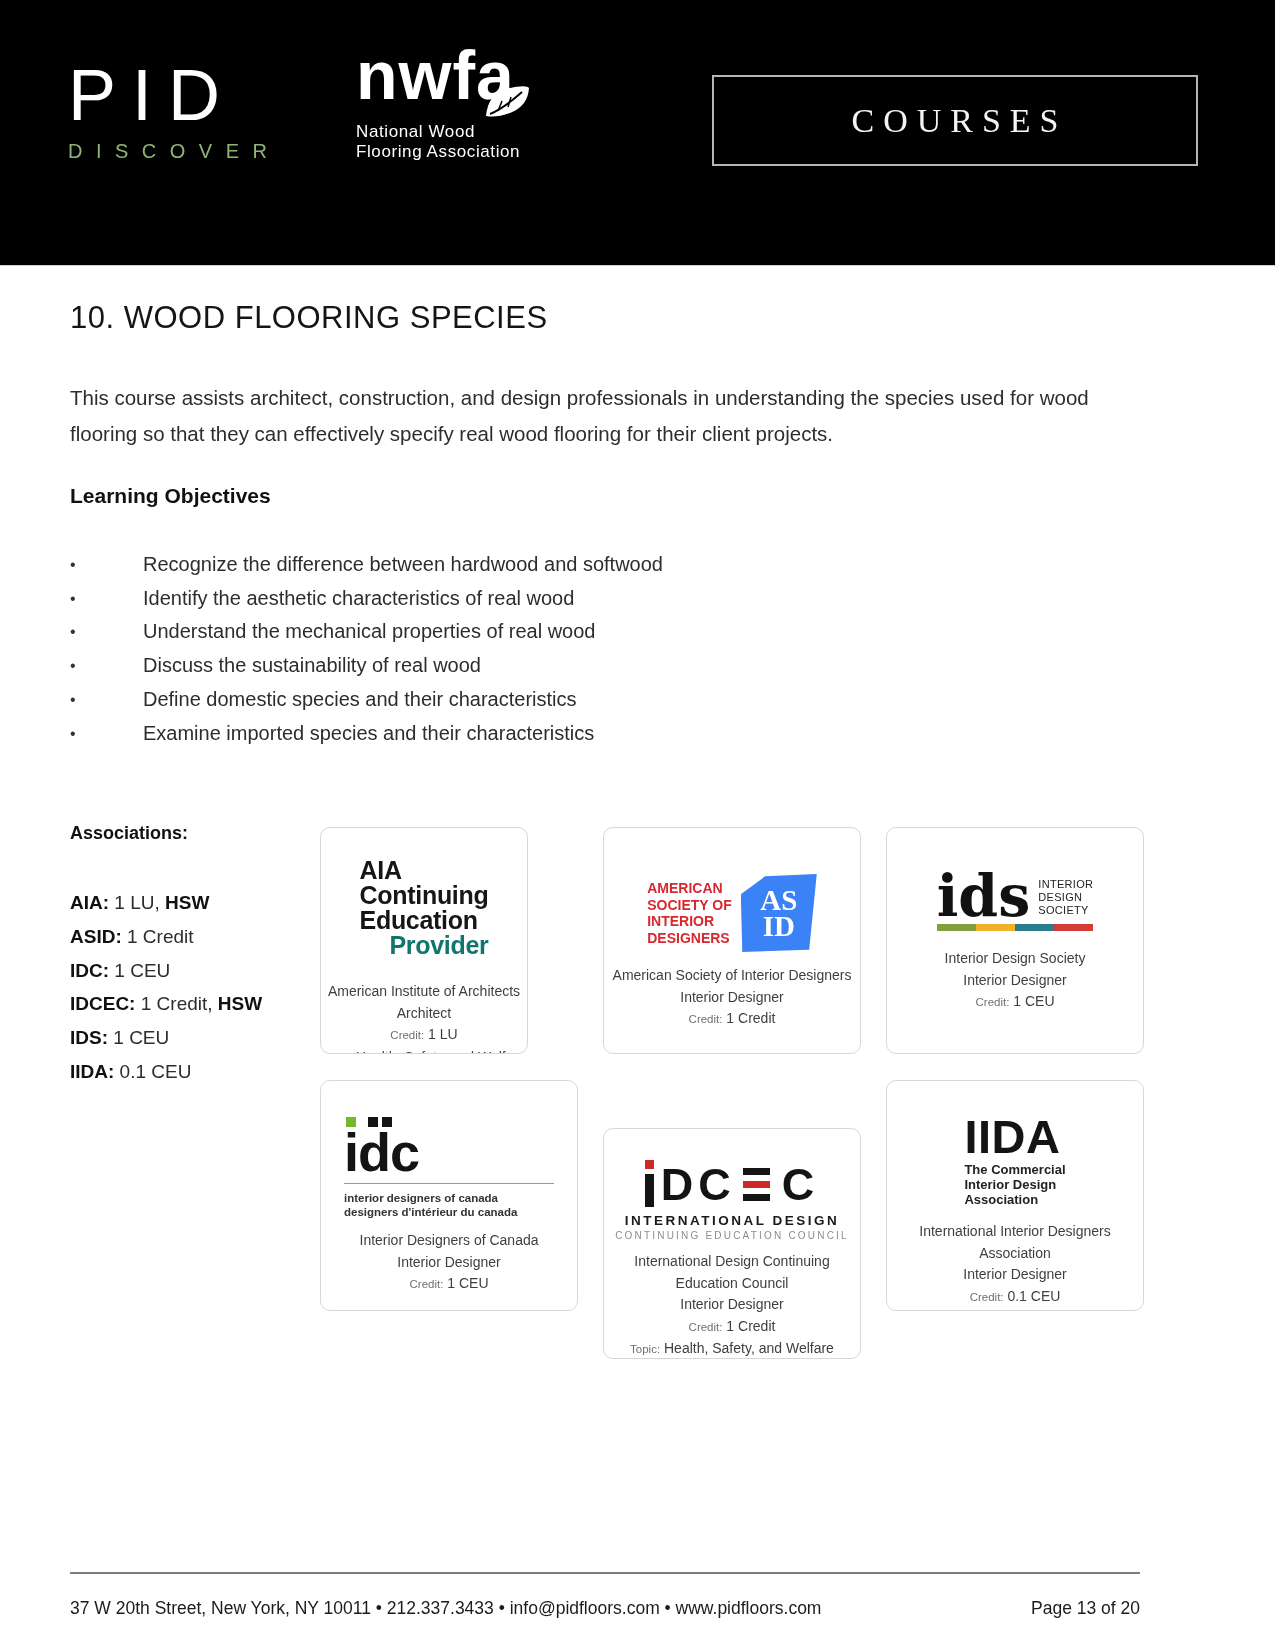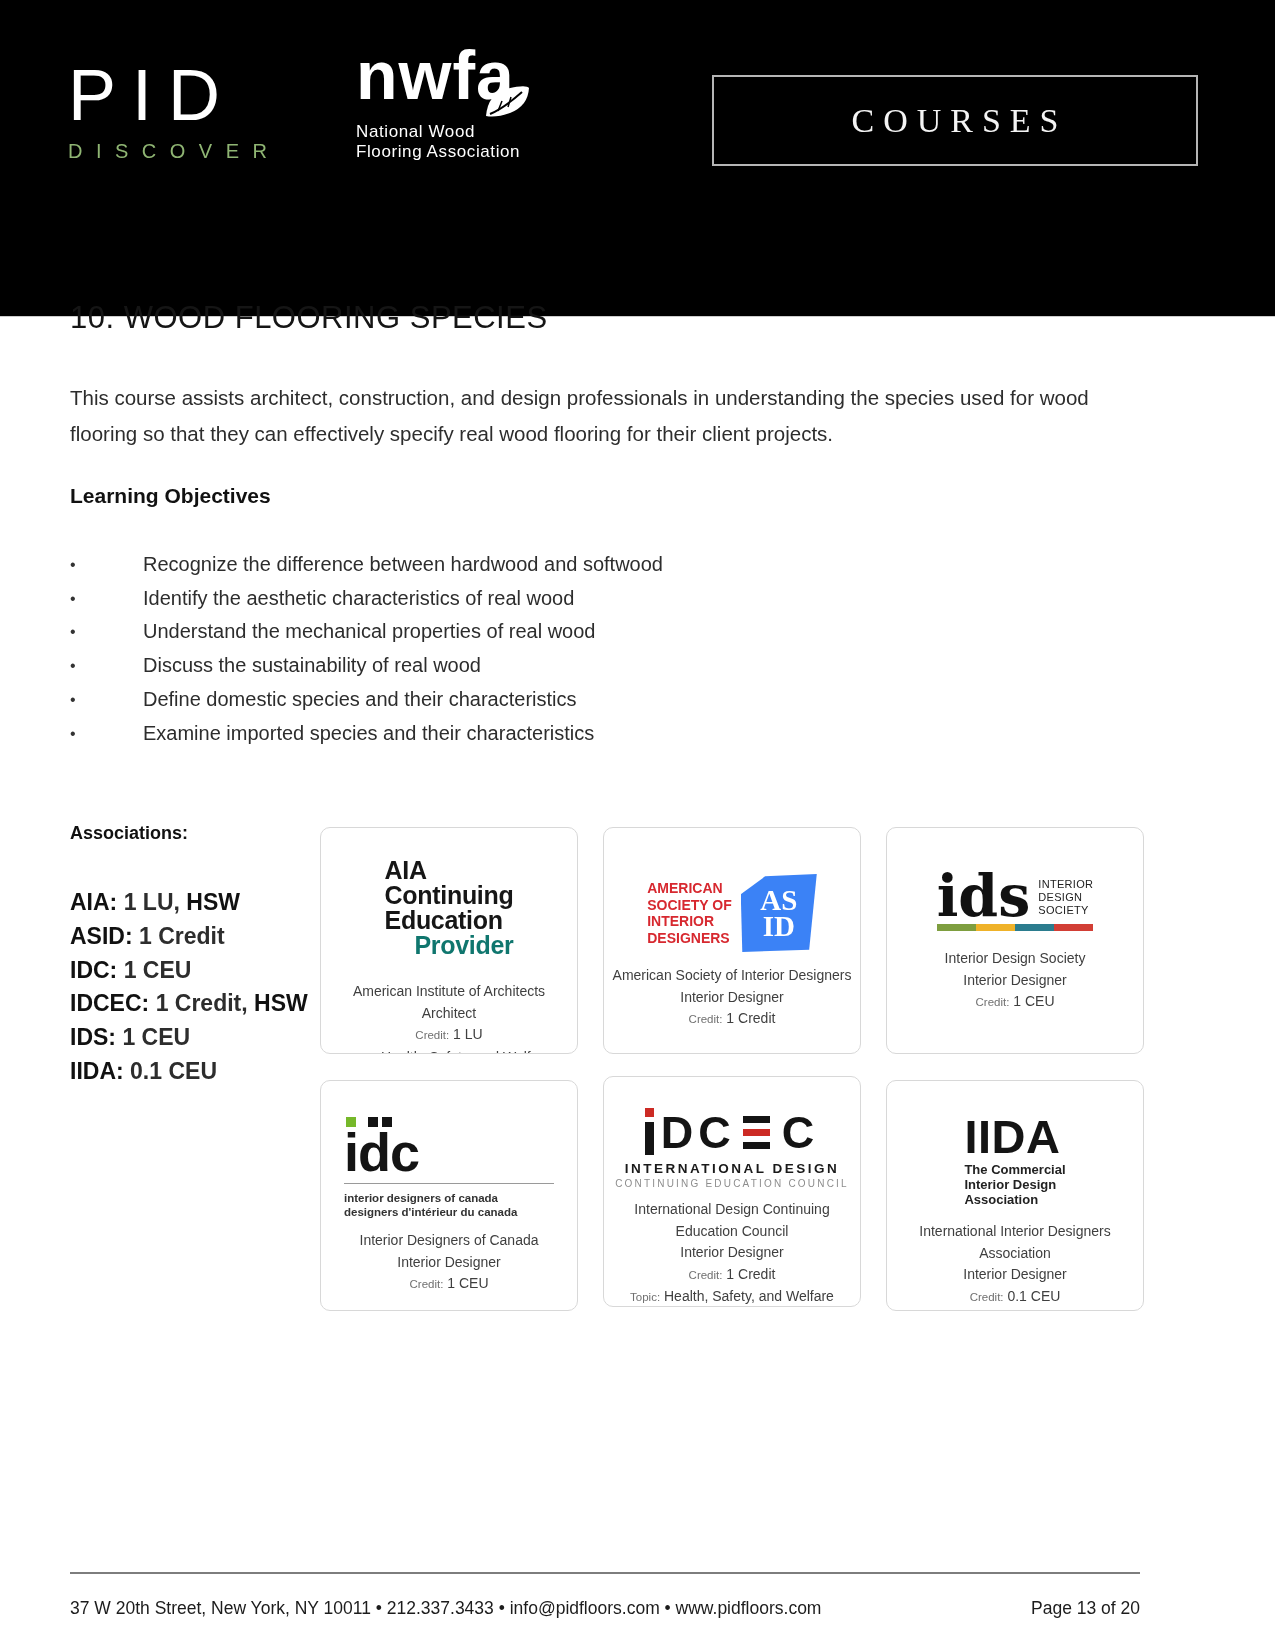--- a/index.html
+++ b/index.html
@@ -5,21 +5,21 @@
   * { margin:0; padding:0; box-sizing:border-box; }
   html,body { background:#ffffff; }
   .page {
     position:relative; width:1275px; height:1650px; margin:0 auto;
     background:#ffffff; overflow:hidden;
     font-family:"Liberation Sans", sans-serif; color:#222;
   }
 
   
   .topbar {
-    position:absolute; left:0; top:0; width:1275px; height:317px;
+    position:absolute; left:0; top:0; width:1275px; height:266px;
     background:#000; border-bottom:1px solid #cccccc;
   }
   .pid-logo { position:absolute; left:68px; top:58px; }
   .pid-word {
     color:#ffffff; font-size:72px; line-height:74px; font-weight:400;
     letter-spacing:16px; font-family:"Liberation Sans", sans-serif;
   }
   .pid-sub {
     margin-top:8px; color:#8fb573; font-size:20px; letter-spacing:13.5px;
     font-weight:400;
@@ -53,21 +53,21 @@
     position:absolute; left:70px; top:484px; font-size:21px; font-weight:700; color:#111;
   }
   .objectives-list { position:absolute; left:70px; top:548px; list-style:none; }
   .objectives-list li { display:flex; line-height:33.7px; font-size:20px; color:#2d2d2d; }
   .objectives-list .dot { width:73px; font-size:16px; color:#333; }
 
   .assoc-heading {
     position:absolute; left:70px; top:823px; font-size:18px; font-weight:700; color:#111;
   }
   .credits { position:absolute; left:70px; top:886px; }
-  .credits .credit-row { font-size:23px; line-height:33.8px; color:#2d2d2d;font-weight:bold; }
+  .credits .credit-row { font-size:19px; line-height:33.8px; color:#2d2d2d; }
   .credits b { color:#111; }
 
   
   .card {
     position:absolute; background:#fff; border:1px solid #d8d8d8; border-radius:10px;
     text-align:center; overflow:hidden;
   }
   .meta { font-size:14px; line-height:21.5px; color:#3f3f3f; }
   .meta .lbl { font-size:11.5px; color:#707070; }
 
@@ -202,21 +202,21 @@
   <h2 class="assoc-heading">Associations:</h2>
   <div class="credits">
     <div class="credit-row"><b>AIA:</b> <span>1 LU,</span> <b>HSW</b></div>
     <div class="credit-row"><b>ASID:</b> <span>1 Credit</span> <b></b></div>
     <div class="credit-row"><b>IDC:</b> <span>1 CEU</span> <b></b></div>
     <div class="credit-row"><b>IDCEC:</b> <span>1 Credit,</span> <b>HSW</b></div>
     <div class="credit-row"><b>IDS:</b> <span>1 CEU</span> <b></b></div>
     <div class="credit-row"><b>IIDA:</b> <span>0.1 CEU</span> <b></b></div>
   </div>
 
-  <div class="card" style="left:320px; top:827px; width:258px; height:227px;">
+  <div class="card" style="left:320px; top:827px; width:208px; height:227px;">
     <div class="aia-logo">
       <div>AIA</div>
       <div>Continuing</div>
       <div>Education</div>
       <div class="red">Provider</div>
     </div>
     <div class="meta aia-meta">
       <div>American Institute of Architects</div>
       <div>Architect</div>
       <div><span class="lbl">Credit:</span> <span>1 LU</span></div>
@@ -281,21 +281,21 @@
       <div class="idc-sub">interior designers of canada</div>
       <div class="idc-sub">designers d'intérieur du canada</div>
     </div>
     <div class="meta idc-meta">
       <div>Interior Designers of Canada</div>
       <div>Interior Designer</div>
       <div><span class="lbl">Credit:</span> <span>1 CEU</span></div>
     </div>
   </div>
 
-  <div class="card" style="left:603px; top:1076px; width:258px; height:231px;">
+  <div class="card" style="left:603px; top:1128px; width:258px; height:231px;">
     <div class="idcec-logo">
       <span class="idcec-i">
           <span class="dot"></span>
           <span class="bar"></span>
         </span>
       <span class="idcec-letters">DC</span>
       <span class="idcec-E">
           <div></div>
           <div class="red"></div>
           <div></div>

